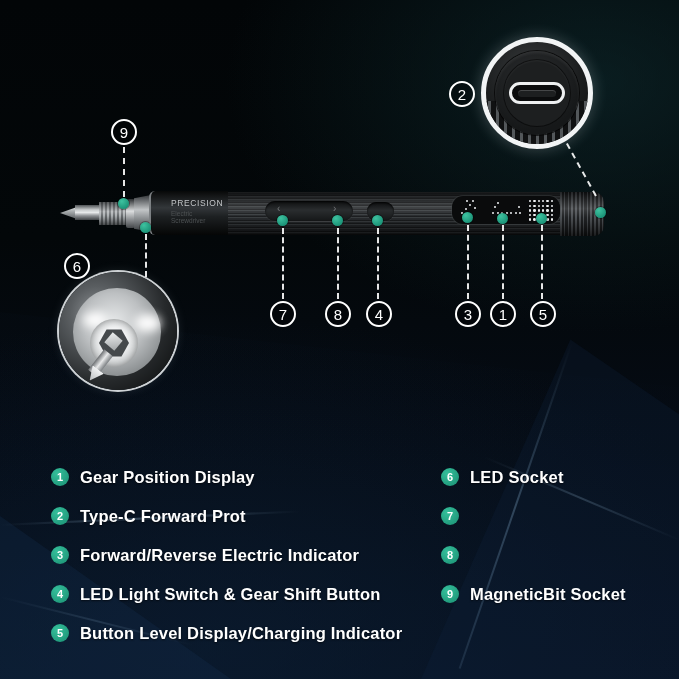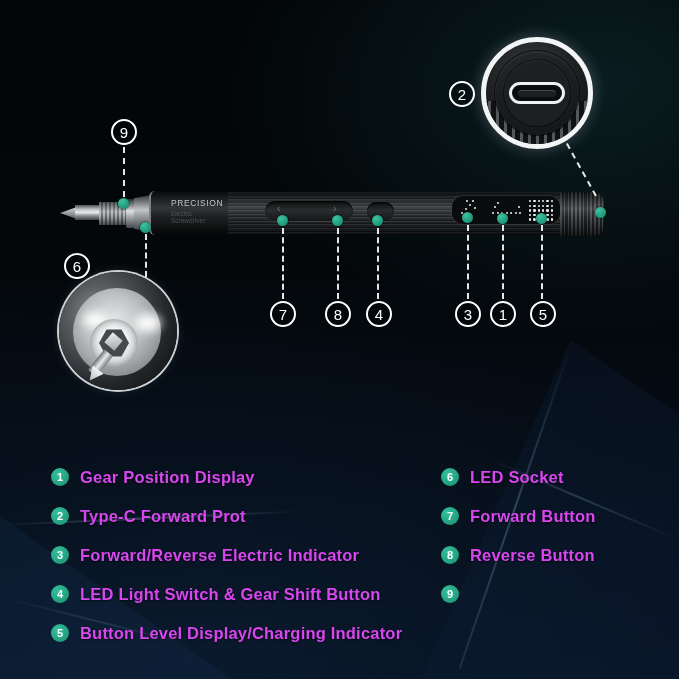--- a/index.html
+++ b/index.html
@@ -95,21 +95,21 @@
       box-shadow:inset 0 1px 2px rgba(255,255,255,0.06), 0 0 0 1px rgba(0,0,0,0.5);}
   .b2-port{left:23px;top:40px;width:56px;height:22px;border-radius:11px;border:3px solid #eef0f1;
       box-sizing:border-box;background:#0b0c0d;display:flex;align-items:center;justify-content:center;}
   .b2-tongue{width:38px;height:7px;border-radius:3.5px;background:#1d1f20;
       box-shadow:inset 0 1px 0 rgba(255,255,255,0.18);}
   
   .lrow{position:absolute;height:18px;display:flex;align-items:center;gap:11px;z-index:6;}
   .lnum{width:18px;height:18px;border-radius:50%;flex:0 0 18px;
       background:radial-gradient(circle at 35% 30%,#35bf9b,#1a8f72);
       color:#fff;font-size:11px;font-weight:bold;display:flex;align-items:center;justify-content:center;}
-  .llabel{color:#d946ef;font-size:16.5px;font-weight:600;letter-spacing:0.2px;white-space:nowrap;
+  .llabel{color:#ffffff;font-size:16.5px;font-weight:600;letter-spacing:0.2px;white-space:nowrap;
       text-shadow:0 1px 2px rgba(0,0,0,0.6);}
 </style>
 </head>
 <body>
 
 <div class="abs bg-base"></div>
 <div class="abs bg-panel-a"></div>
 <div class="abs bg-panel-b"></div>
 <div class="abs bg-panel-c"></div>
 <div class="abs bg-line" style="left:0;top:524px;width:300px;height:2px;transform:rotate(-2.6deg);transform-origin:left center;opacity:.65"></div>
@@ -260,21 +260,20 @@
 <div class="lrow" style="left:51px;top:624px;">
   <span class="lnum">5</span>
   <span class="llabel">Button Level Display/Charging Indicator</span>
 </div>
 <div class="lrow" style="left:441px;top:468px;">
   <span class="lnum">6</span>
   <span class="llabel">LED Socket</span>
 </div>
 <div class="lrow" style="left:441px;top:507px;">
   <span class="lnum">7</span>
-  <span class="llabel">Forward Button</span>
 </div>
 <div class="lrow" style="left:441px;top:546px;">
   <span class="lnum">8</span>
-  <span class="llabel">Reverse Button</span>
 </div>
 <div class="lrow" style="left:441px;top:585px;">
   <span class="lnum">9</span>
+  <span class="llabel">MagneticBit Socket</span>
 </div>
 
 </body></html>

